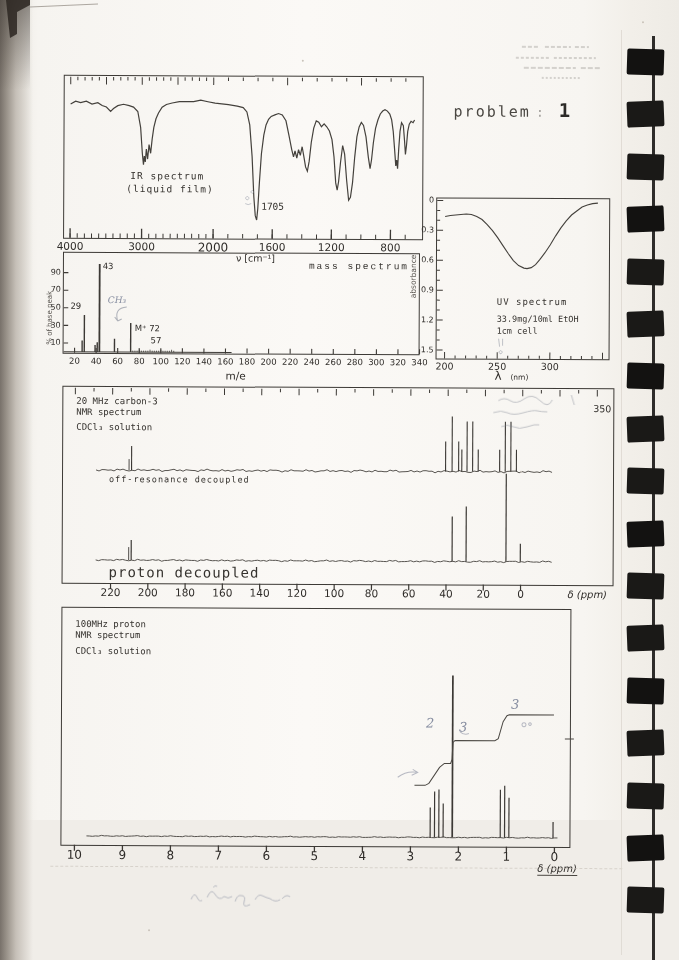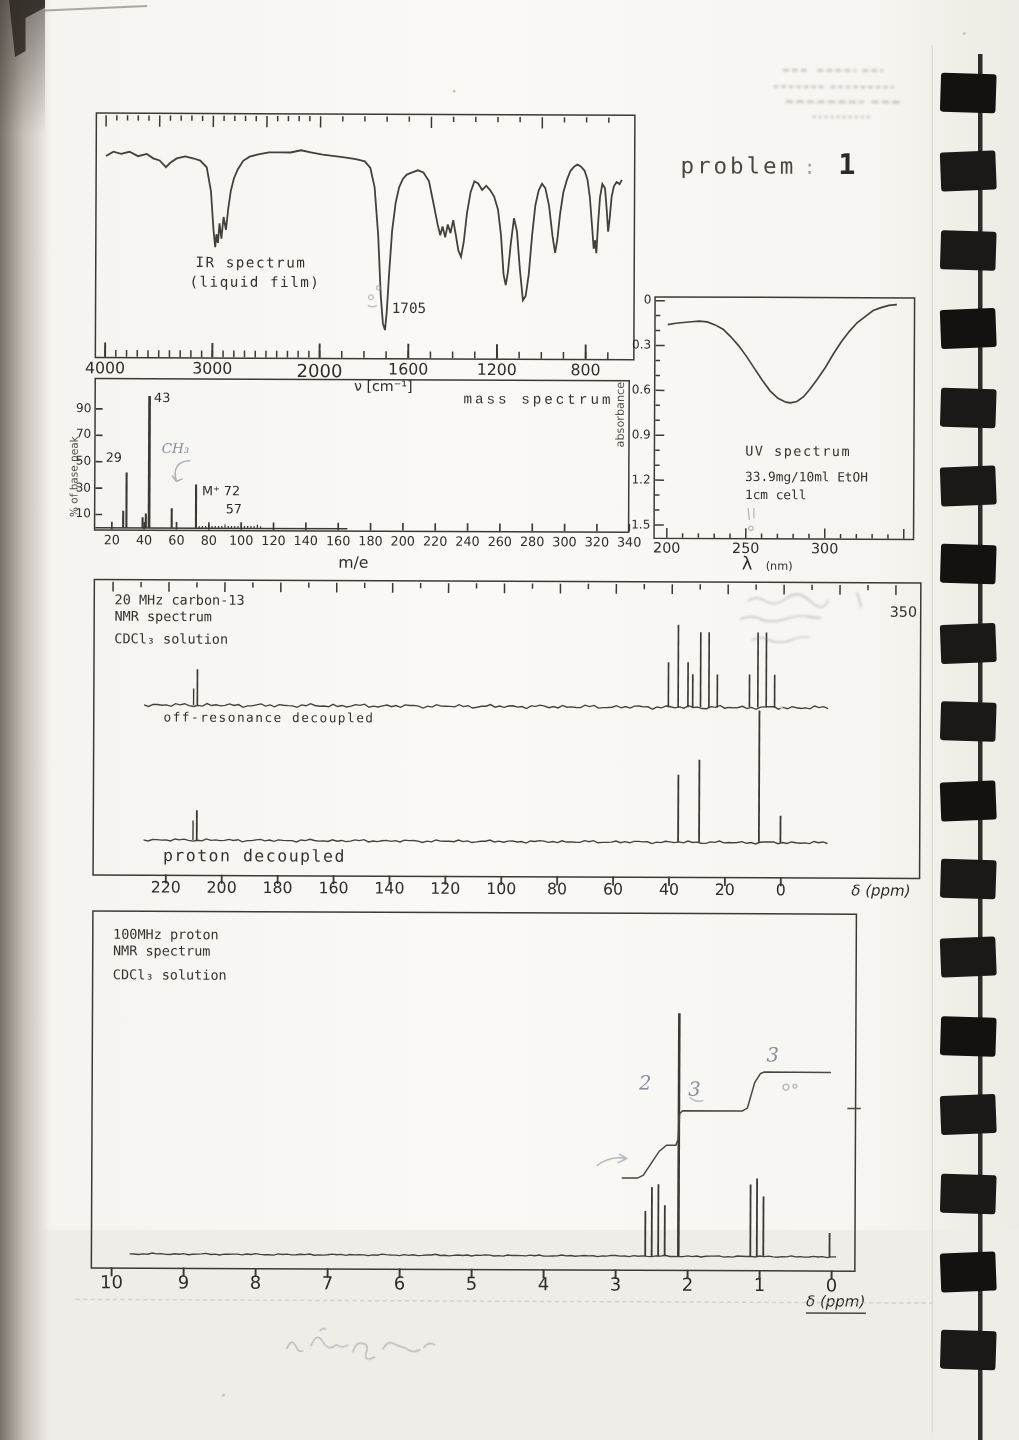--- a/index.html
+++ b/index.html
@@ -332,25 +332,25 @@
           <line x1="457.62728" y1="173" x2="457.62728" y2="155" stroke="#3c3935" stroke-width="1.2"></line>
           <line x1="66.00760000000002" y1="173" x2="66.00760000000002" y2="160" stroke="#3c3935" stroke-width="0.9"></line>
           <line x1="66.00760000000002" y1="83" x2="66.00760000000002" y2="72" stroke="#3c3935" stroke-width="0.9"></line>
           <g stroke="#7b8290" fill="none" stroke-width="1" opacity="0.45" style="filter:blur(.7px)">
             <path d="M435,12 q6,-4 12,0 t14,-2 t16,2 t12,-1"></path>
             <path d="M430,24 q8,-3 14,0 t16,0 t14,-2 t10,1"></path>
             <path d="M438,38 q6,-3 12,0 t14,0 t12,-2"></path>
             <path d="M508,6 l3,10"></path>
           </g>
         </svg>
-      <span class="lbl mono" style="left:13px;top:9px;font-size:9px;">20 MHz carbon-13</span>
+      <span class="lbl mono" style="left:13px;top:9px;font-size:9px;">20 MHz carbon-3</span>
       <span class="lbl mono" style="left:13px;top:20px;font-size:9px;">NMR spectrum</span>
       <span class="lbl mono" style="left:13px;top:35px;font-size:9px;">CDCl₃ solution</span>
       <span class="lbl mono" style="left:46px;top:87px;font-size:8.5px;letter-spacing:1px;">off-resonance decoupled</span>
-      <span class="lbl mono" style="left:46px;top:177px;font-size:11px;letter-spacing:1px;">proton decoupled</span>
+      <span class="lbl mono" style="left:46px;top:177px;font-size:14px;letter-spacing:1px;">proton decoupled</span>
       <span class="lbl num" style="left:505px;top:200px;font-size:10px;font-style:italic;">δ (ppm)</span>
     <span class="num" style="left: 35.008px; top: 199px; width: 26px; font-size: 10.5px; text-align: center;">220</span>
         <span class="num" style="left: 72.28px; top: 199px; width: 26px; font-size: 10.5px; text-align: center;">200</span>
         <span class="num" style="left: 109.552px; top: 199px; width: 26px; font-size: 10.5px; text-align: center;">180</span>
         <span class="num" style="left: 146.824px; top: 199px; width: 26px; font-size: 10.5px; text-align: center;">160</span>
         <span class="num" style="left: 184.096px; top: 199px; width: 26px; font-size: 10.5px; text-align: center;">140</span>
         <span class="num" style="left: 221.368px; top: 199px; width: 26px; font-size: 10.5px; text-align: center;">120</span>
         <span class="num" style="left: 258.64px; top: 199px; width: 26px; font-size: 10.5px; text-align: center;">100</span>
         <span class="num" style="left: 295.912px; top: 199px; width: 26px; font-size: 10.5px; text-align: center;">80</span>
         <span class="num" style="left: 333.184px; top: 199px; width: 26px; font-size: 10.5px; text-align: center;">60</span>

